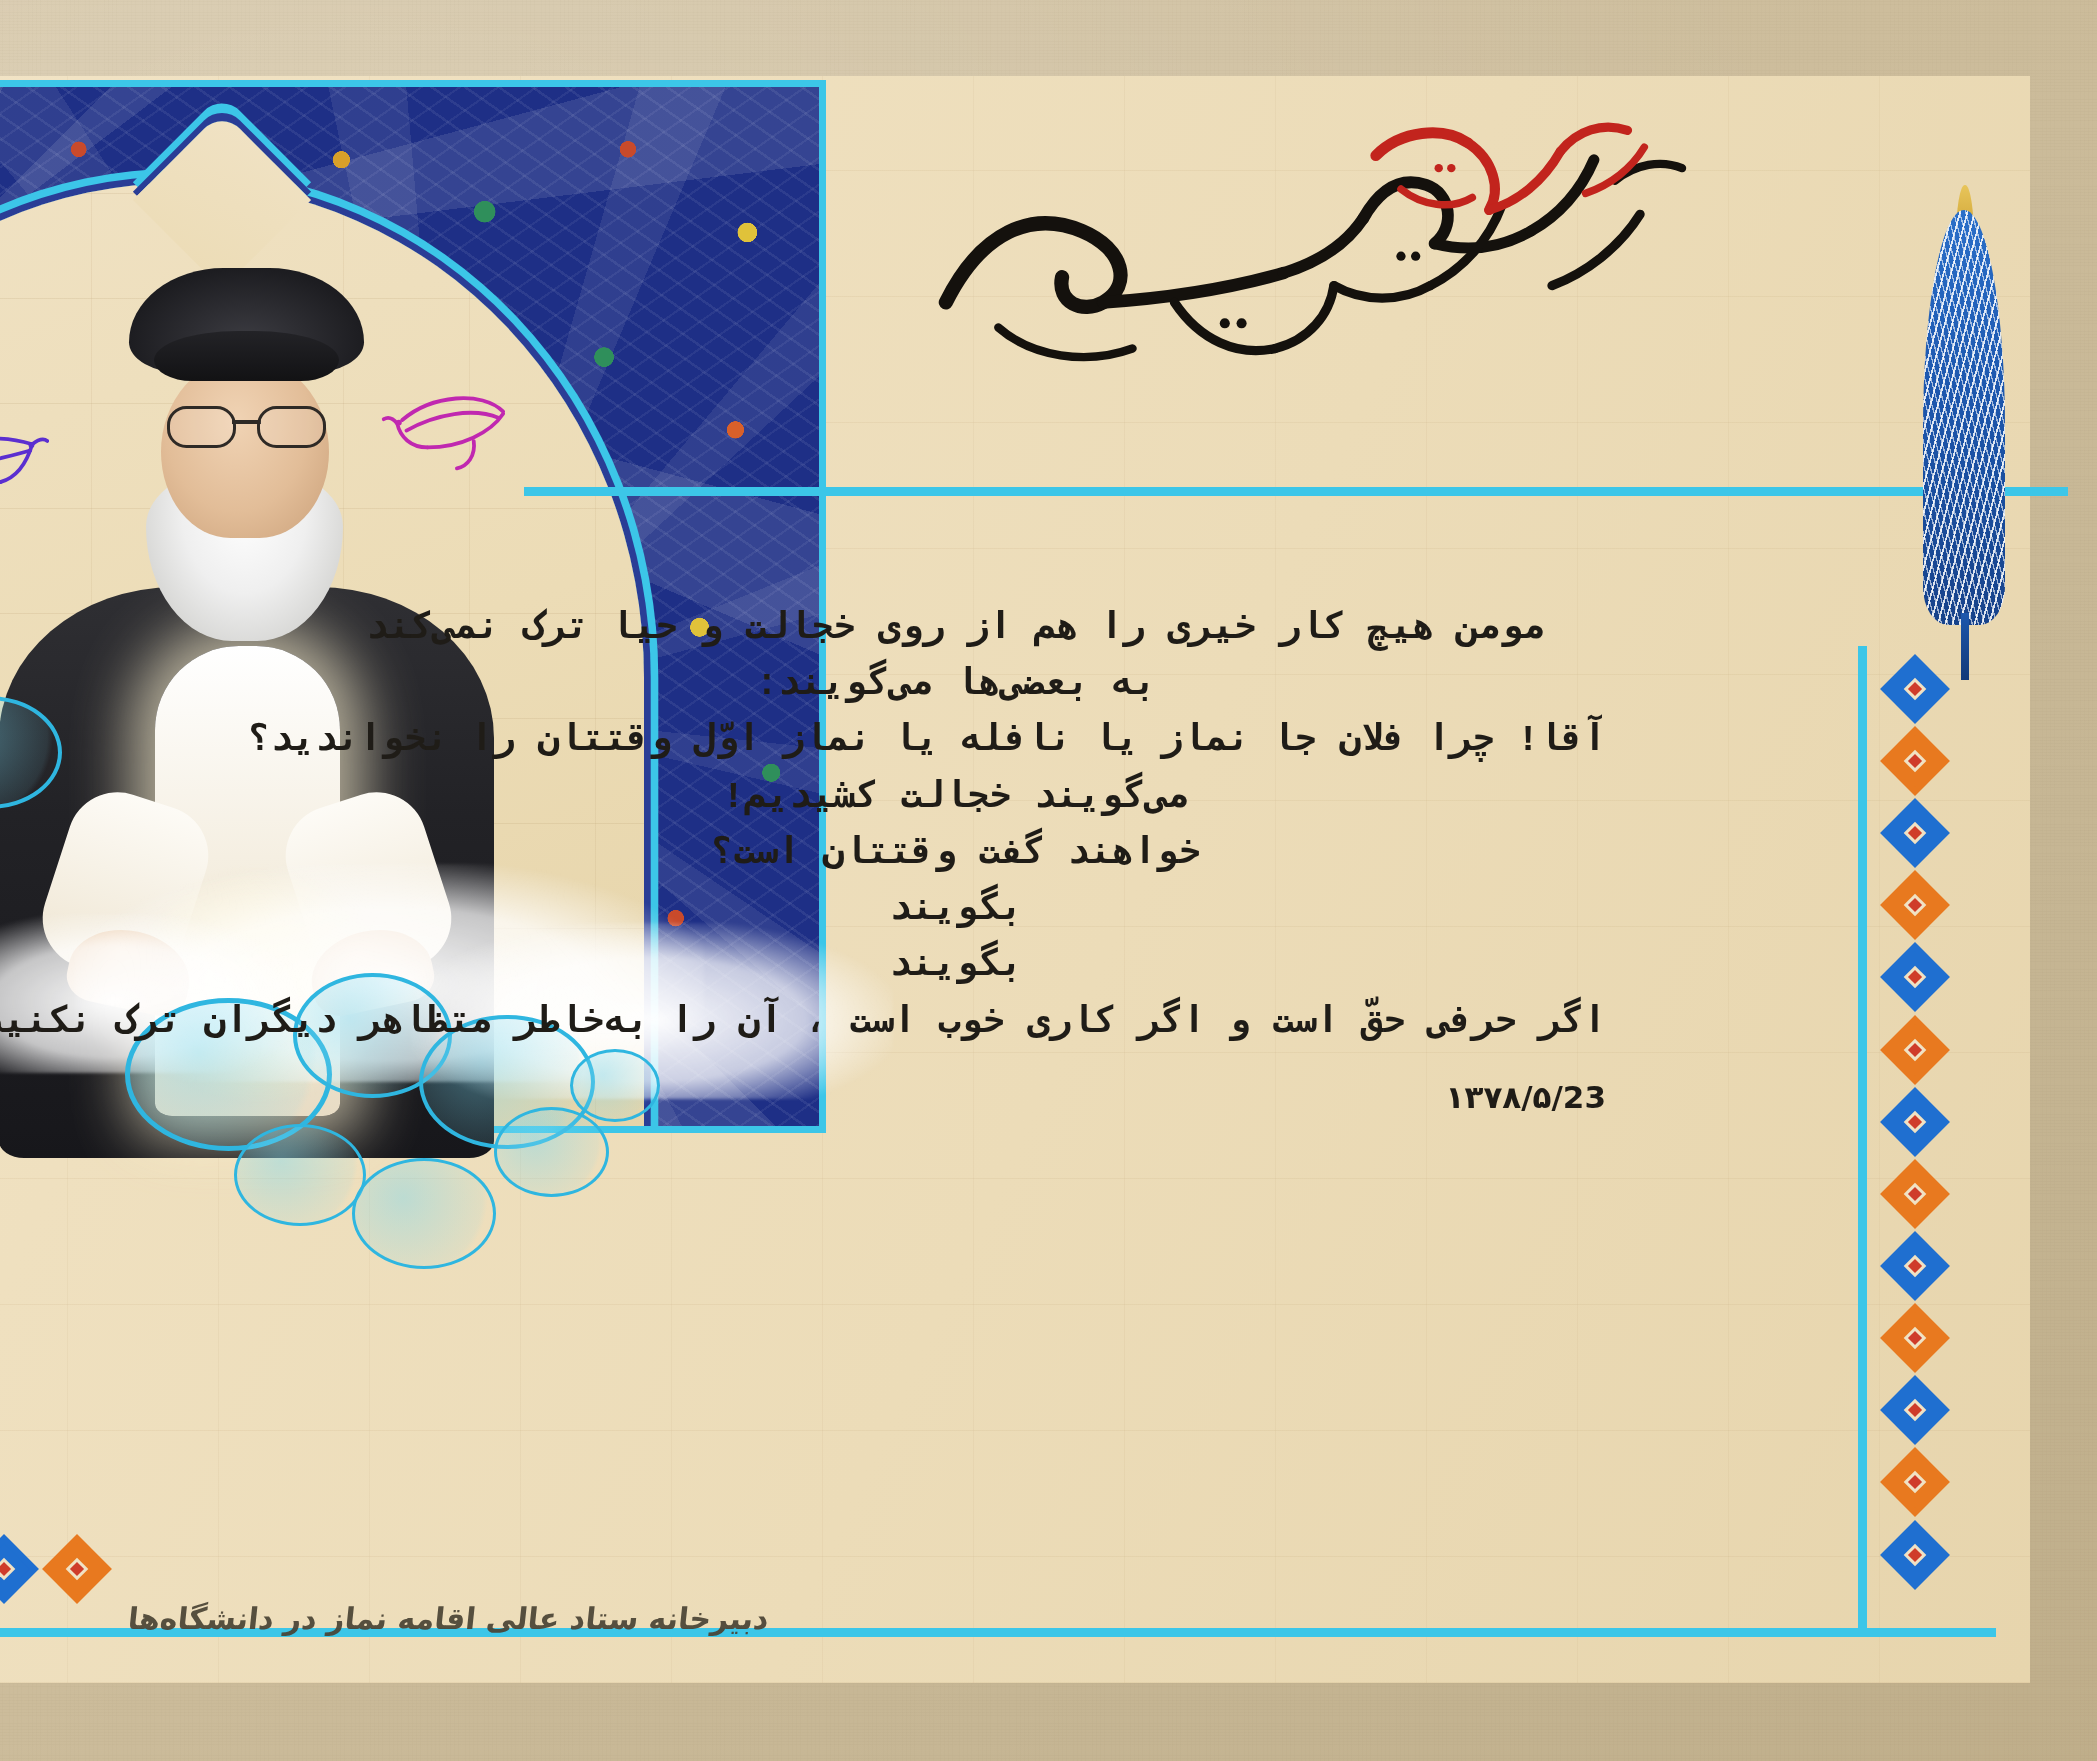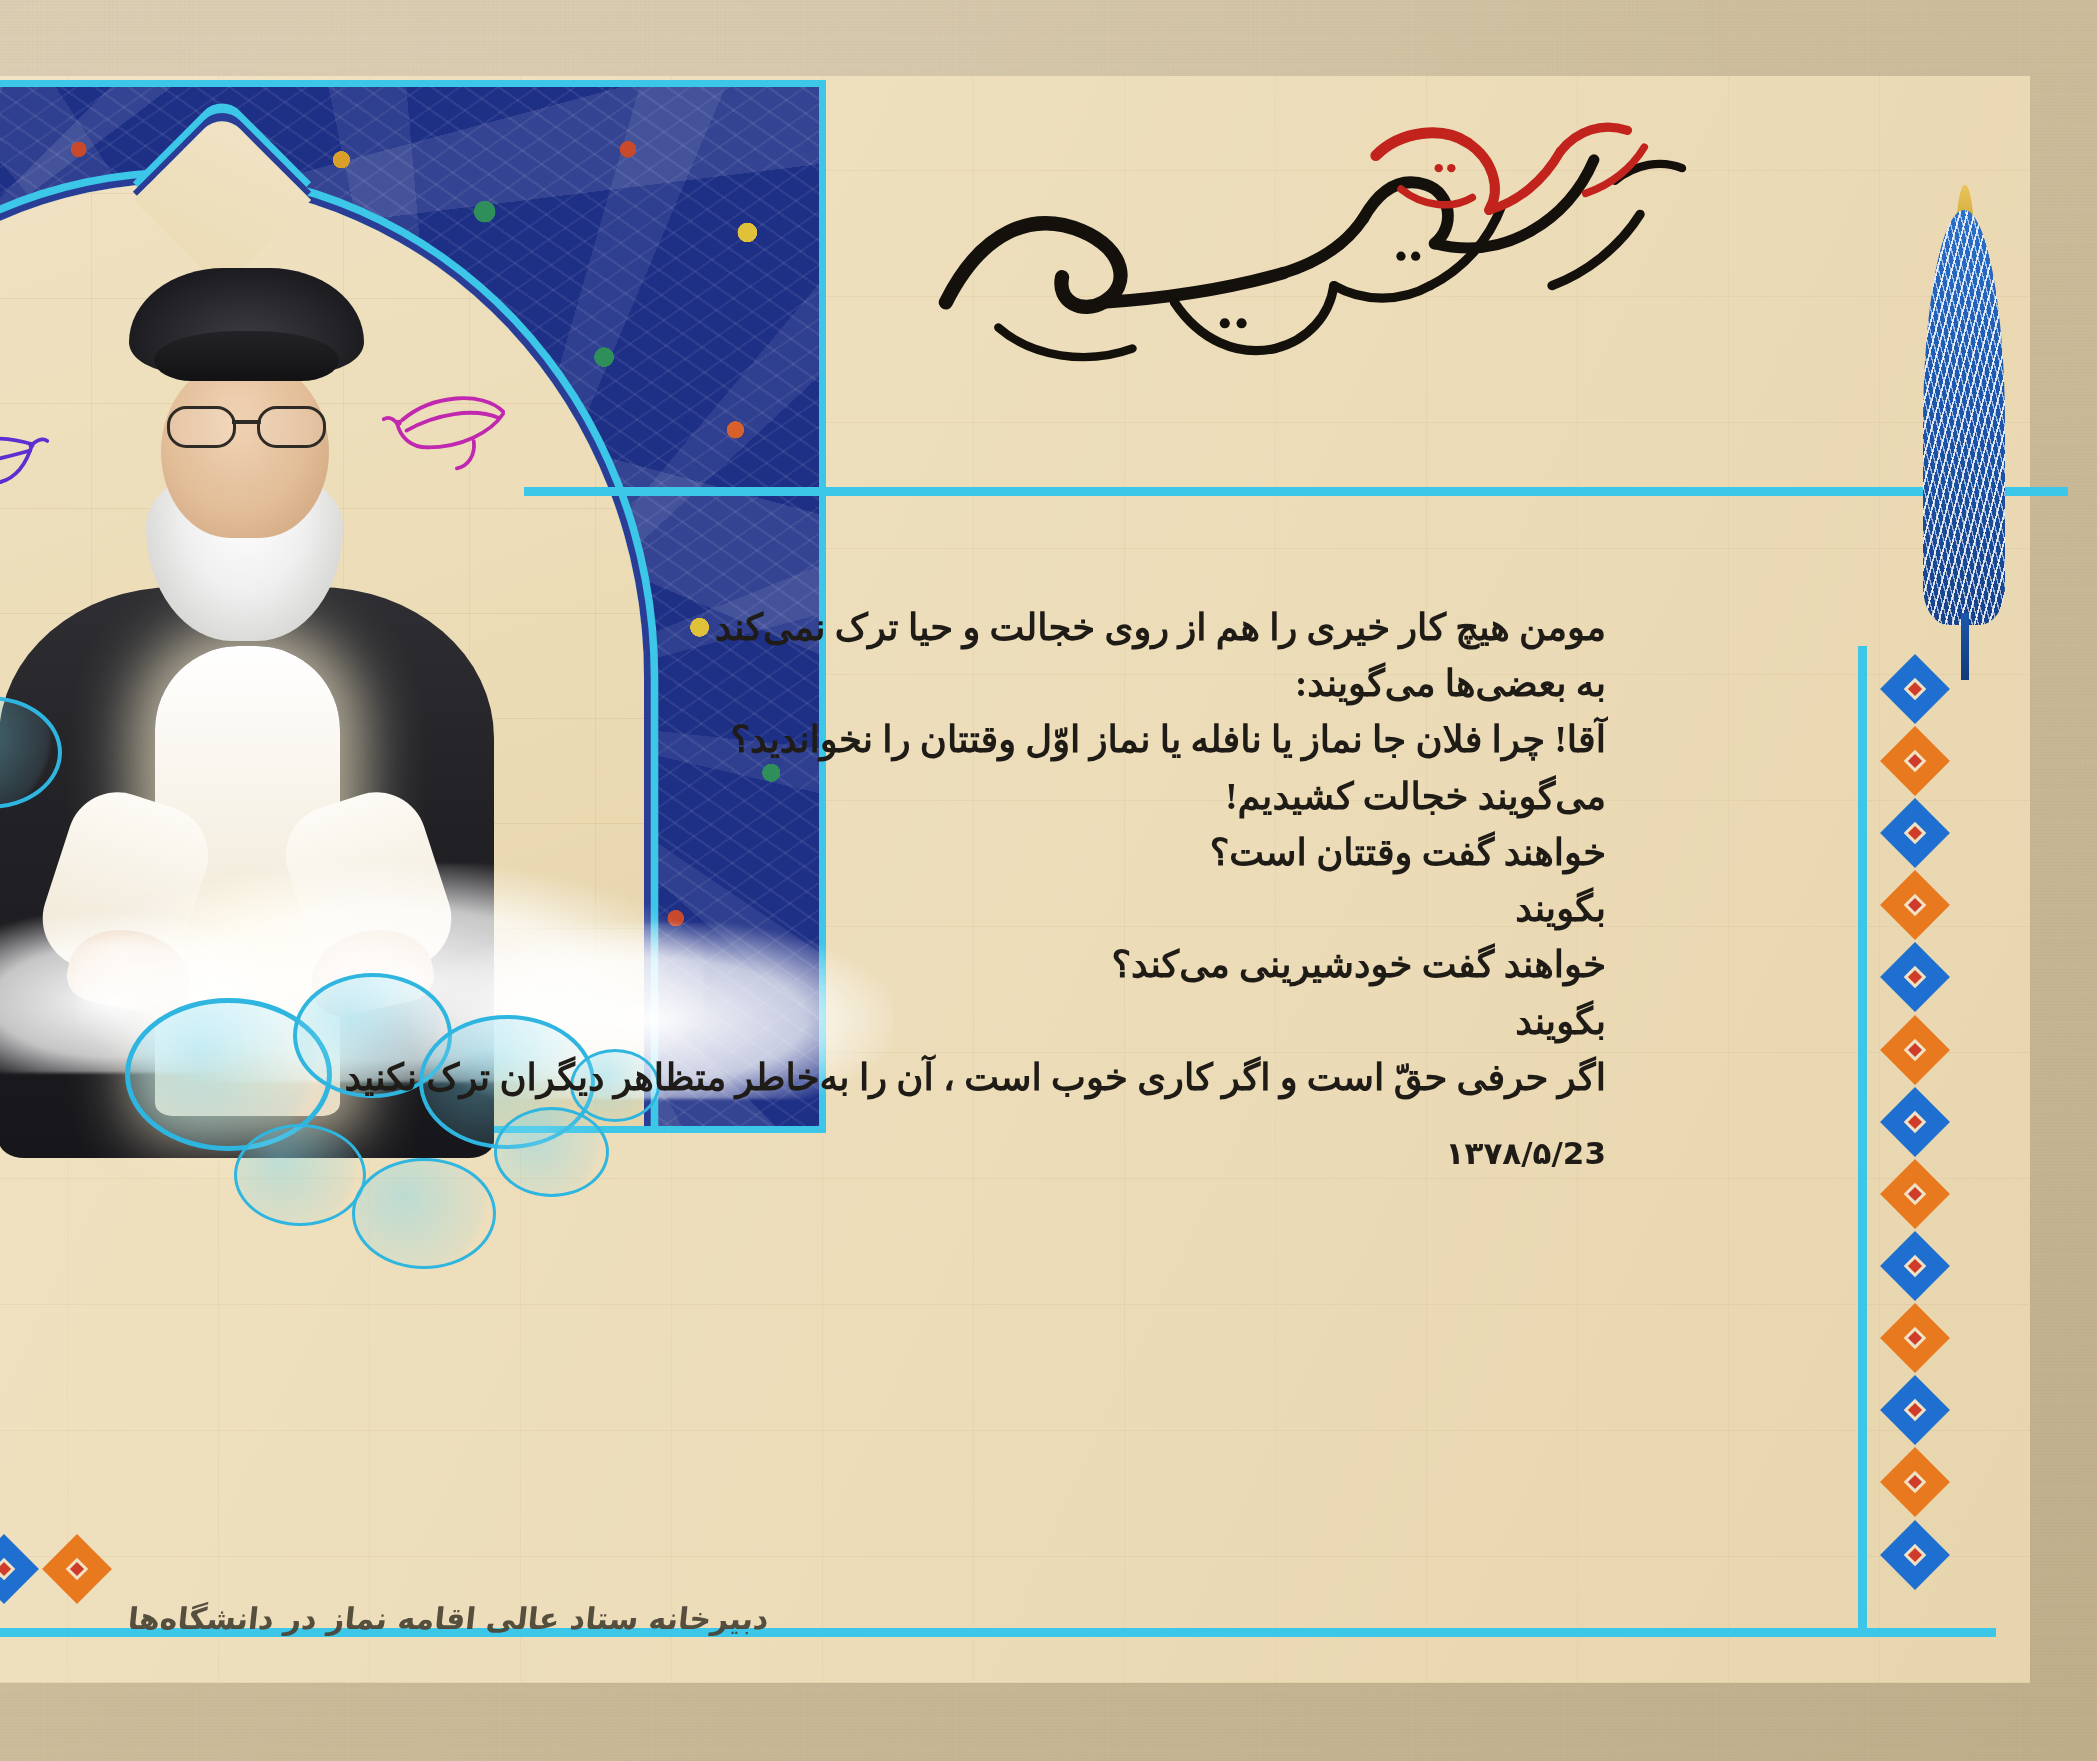--- a/index.html
+++ b/index.html
@@ -318,26 +318,27 @@
   .text-block {
     position: absolute;
     right: 491px;
     top: 600px;
     width: 1300px;
     z-index: 9;
     text-align: right;
     direction: rtl;
   }
   .text-line {
-    font-family: Liberation Serif, serif;
+    font-family: Liberation Mono, monospace;
     font-weight: 700;
     font-size: 37px;
     line-height: 1.52;
     color: #1f1c17;
     white-space: nowrap;
+    text-align: center;
   }
   .date-line {
     margin-top: 29px;
     font-family: "DejaVu Sans", sans-serif;
     font-weight: 700;
     font-size: 31px;
     color: #1f1c17;
     letter-spacing: 0.8px;
   }
 
@@ -611,21 +612,20 @@
       </div>
     </div>
 
   <div class="text-block" id="quote-block">
     <div class="text-line">مومن هیچ کار خیری را هم از روی خجالت و حیا ترک نمی‌کند</div>
       <div class="text-line">به بعضی‌ها می‌گویند:</div>
       <div class="text-line">آقا! چرا فلان جا نماز یا نافله یا نماز اوّل وقتتان را نخواندید؟</div>
       <div class="text-line">می‌گویند خجالت کشیدیم!</div>
       <div class="text-line">خواهند گفت وقتتان است؟</div>
       <div class="text-line">بگویند</div>
-      <div class="text-line">خواهند گفت خودشیرینی می‌کند؟</div>
       <div class="text-line">بگویند</div>
       <div class="text-line">اگر حرفی حقّ است و اگر کاری خوب است ، آن را به‌خاطر متظاهر دیگران ترک نکنید</div>
       <div class="date-line">۱۳۷۸/۵/23</div>
   </div>
 
   <div class="footer-sign">
     <div class="txt">دبیرخانه ستاد عالی اقامه نماز در دانشگاه‌ها</div>
   </div>
 
 </div>

